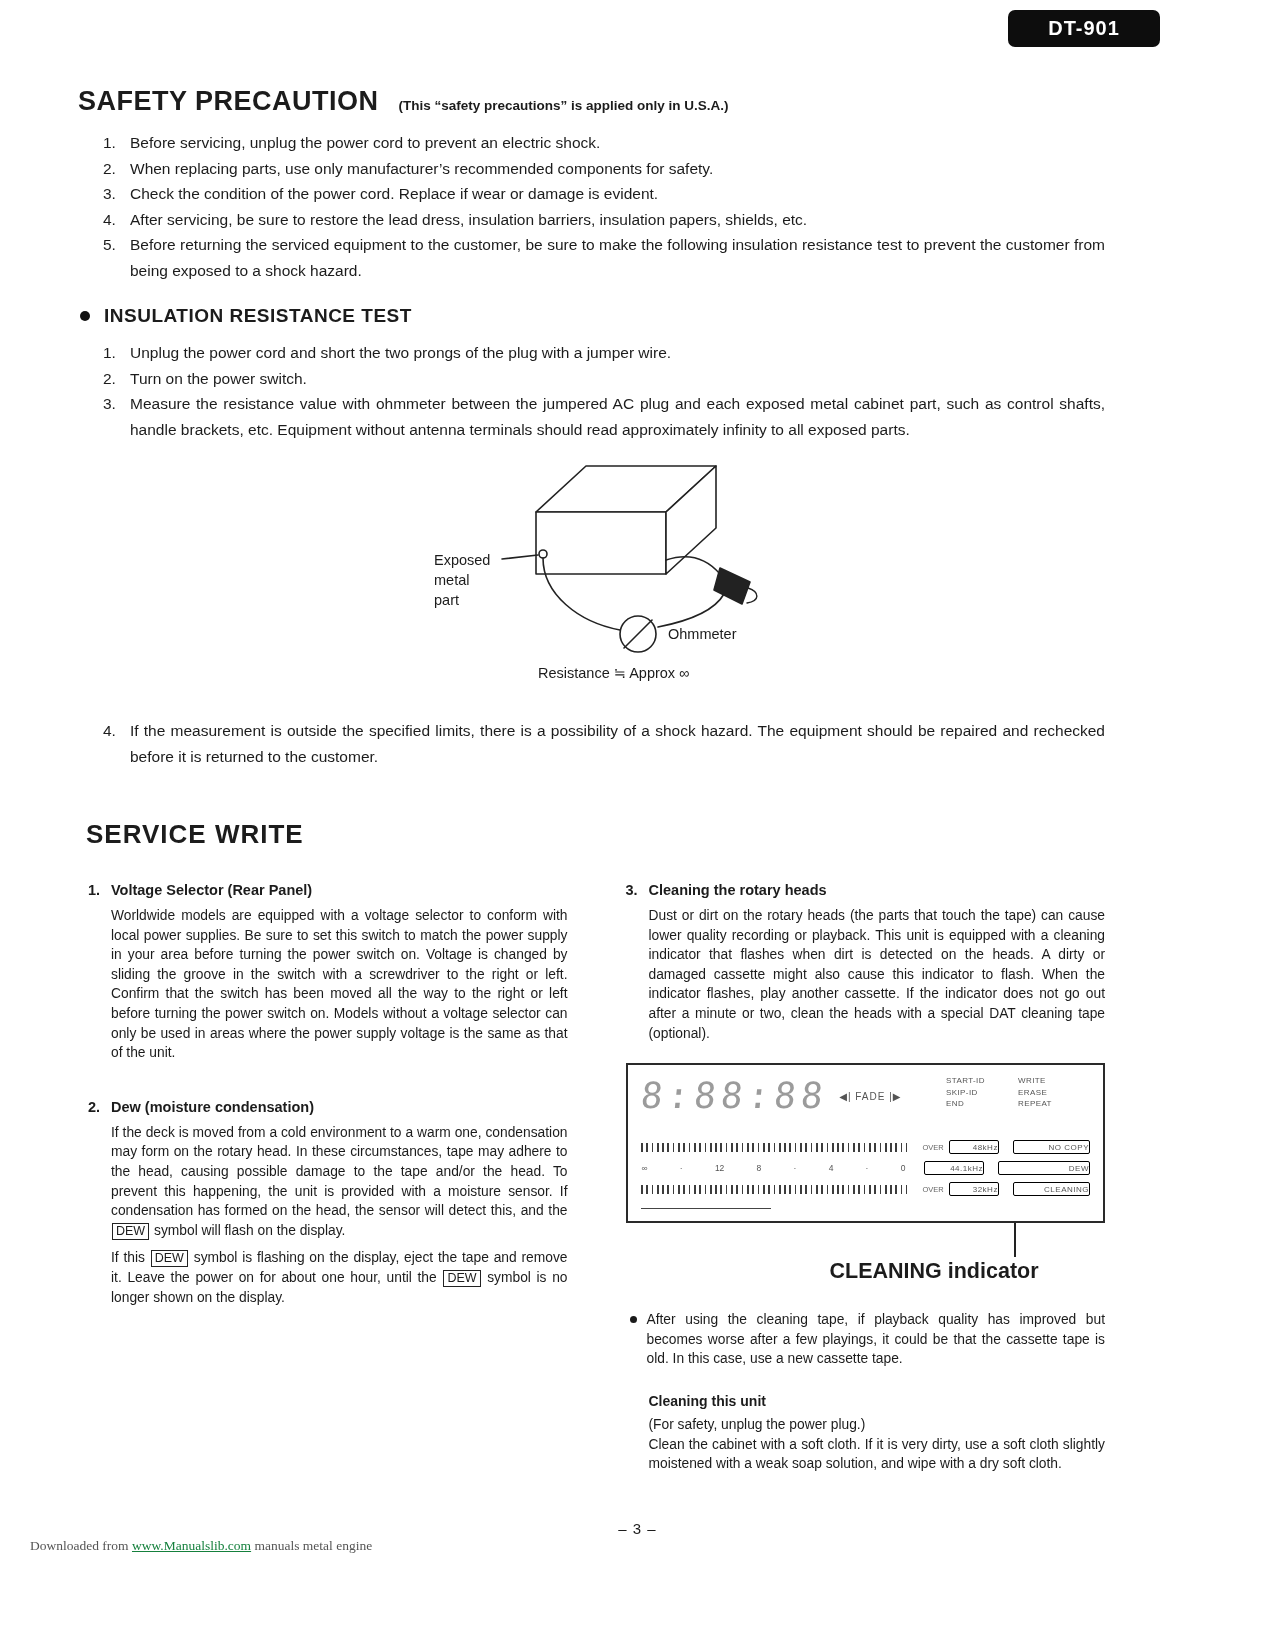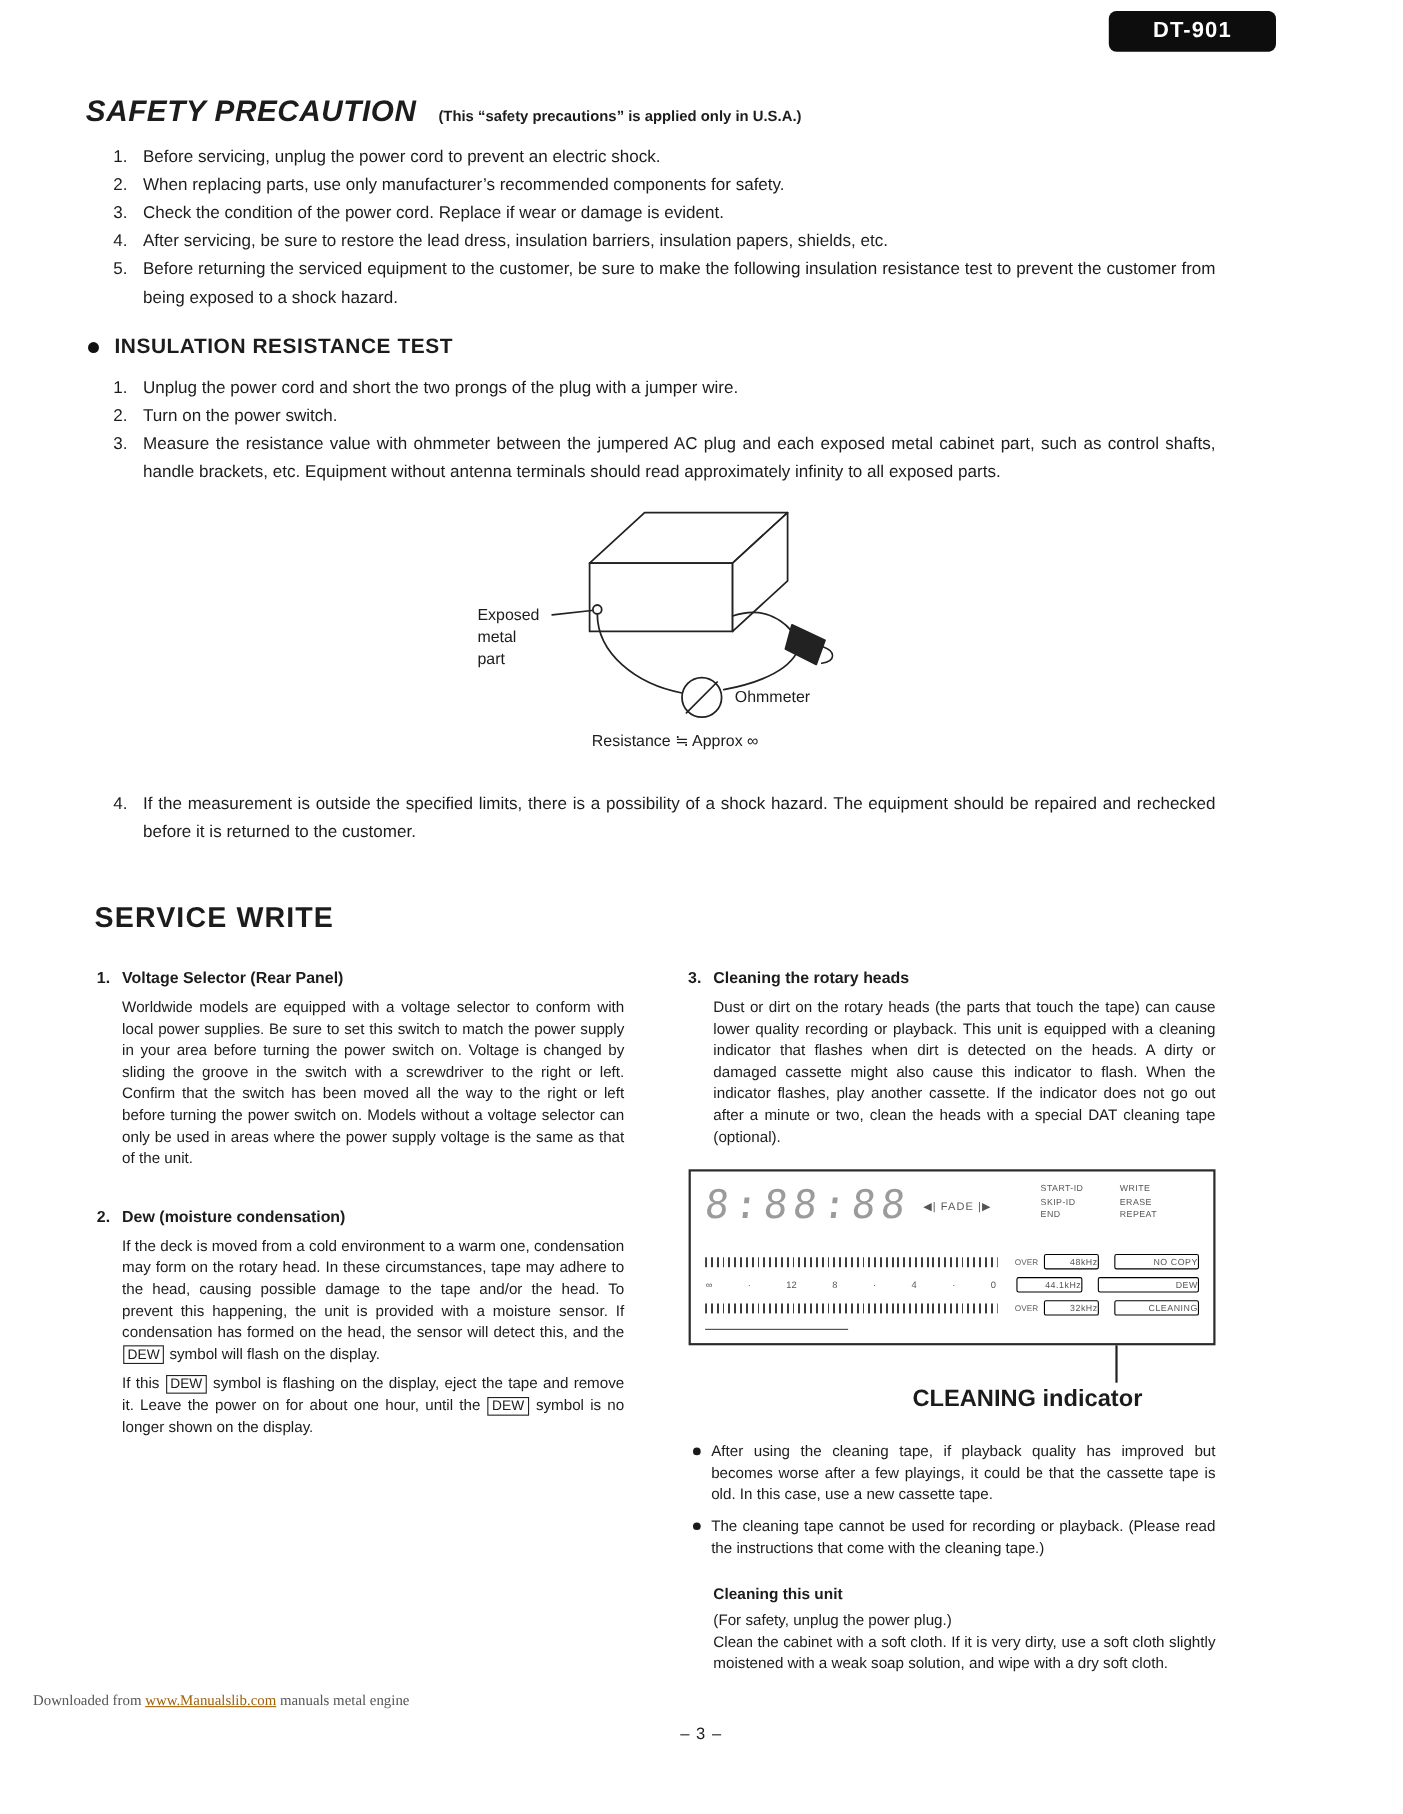--- a/index.html
+++ b/index.html
@@ -9,21 +9,21 @@
     font-family:"Liberation Sans", sans-serif; color:#1c1c1c;
   }
   .badge {
     position:absolute; left:1008px; top:10px; width:152px; height:37px;
     background:#0d0d0d; color:#ffffff; border-radius:7px;
     font-size:20px; font-weight:bold; letter-spacing:1px;
     display:flex; align-items:center; justify-content:center;
   }
   .content { padding:86px 170px 0 78px; }
   .title-row { display:flex; align-items:baseline; gap:20px; }
-  .safety-title { font-size:27px; letter-spacing:0.5px; font-weight:bold;font-style:italic; }
+  .safety-title { font-size:27px; letter-spacing:0.5px; font-weight:bold; }
   .safety-subtitle { font-size:13.5px; font-weight:bold; }
   .num-list { margin-top:13px; }
   .num-item { display:flex; font-size:15.5px; line-height:25.5px; }
   .num-item .num { width:27px; flex:none; margin-left:25px; }
   .num-item .txt { flex:1; text-align:justify; }
   .ins-head { display:flex; align-items:center; gap:14px; margin-top:22px; }
   .sec-bullet { width:10px; height:10px; border-radius:50%; background:#111; margin-left:2px; flex:none; }
   .ins-title { font-size:19px; font-weight:bold; letter-spacing:0.5px; }
   .item4 { margin-top:14px; }
 
@@ -69,21 +69,21 @@
   .bullet-item .txt { font-size:13.8px; line-height:19.6px; text-align:justify; flex:1; }
 
   .cleaning-unit { margin:24px 0 0 23px; }
   .cu-title { font-size:14px; font-weight:bold; }
   .cu-note { font-size:13.8px; line-height:19.6px; margin-top:6px; }
   .cu-body { font-size:13.8px; line-height:19.6px; text-align:justify; }
 
   .page-num { text-align:center; font-size:15px; letter-spacing:1px; margin-top:46px; }
   .footer { position:absolute; left:30px; top:1538px;
             font-family:"Liberation Serif", serif; font-size:13.5px; color:#555; }
-  .footer a { color:#a16207; text-decoration:underline; cursor:pointer; }
+  .footer a { color:#15803d; text-decoration:underline; cursor:pointer; }
 </style>
 </head>
 <body>
 
 <div class="badge">DT-901</div>
 
 <div class="content">
 
   <div class="title-row">
     <h1 class="safety-title">SAFETY PRECAUTION</h1>
@@ -244,24 +244,20 @@
     </div>
 
     <div class="pointer-line"></div>
     <h3 class="cleaning-ind">CLEANING indicator</h3>
 
     <div class="bullets">
       <div class="bullet-item">
         <span class="bdot"></span>
         <span class="txt">After using the cleaning tape, if playback quality has improved but becomes worse after a few playings, it could be that the cassette tape is old. In this case, use a new cassette tape.</span>
       </div>
-      <div class="bullet-item">
-        <span class="bdot"></span>
-        <span class="txt">The cleaning tape cannot be used for recording or playback. (Please read the instructions that come with the cleaning tape.)</span>
-      </div>
     </div>
 
     <div class="cleaning-unit">
       <div class="cu-title">Cleaning this unit</div>
       <div class="cu-note">(For safety, unplug the power plug.)</div>
       <div class="cu-body">Clean the cabinet with a soft cloth. If it is very dirty, use a soft cloth slightly moistened with a weak soap solution, and wipe with a dry soft cloth.</div>
     </div>
   </div>
 </div>
 

